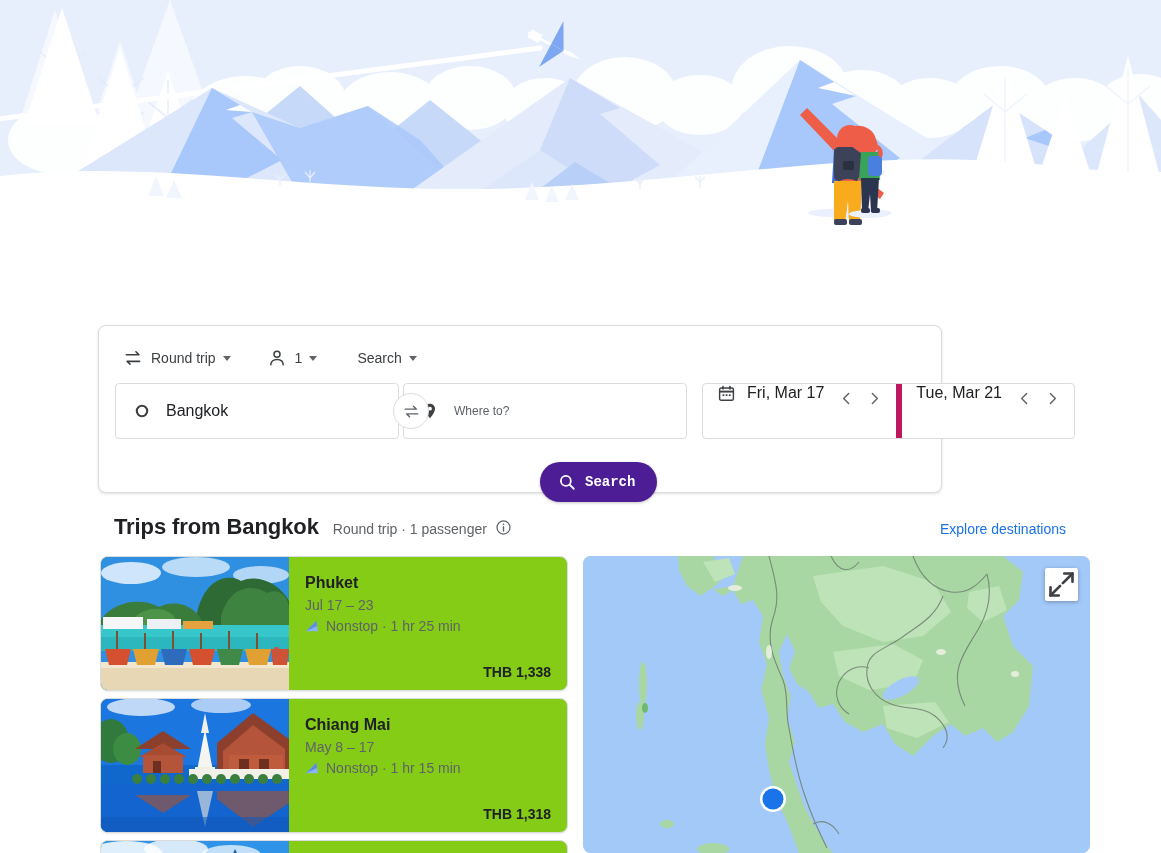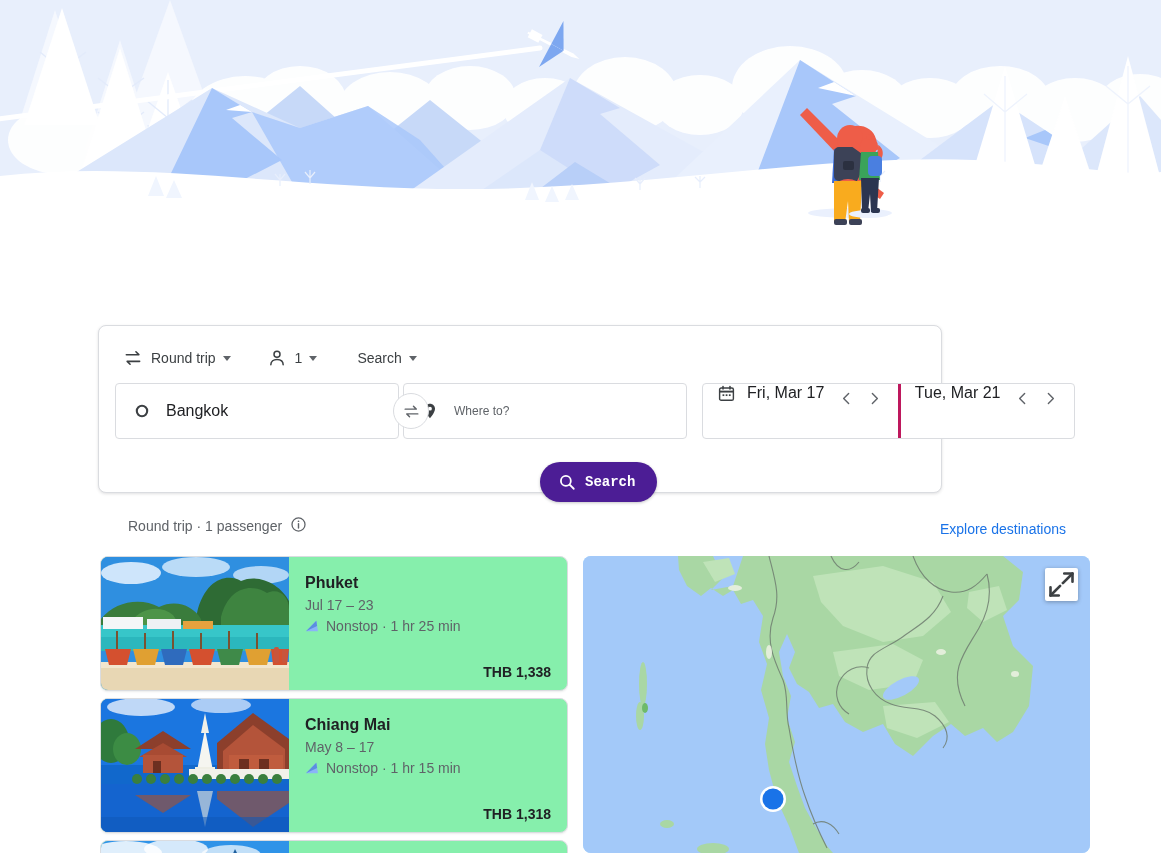--- a/index.html
+++ b/index.html
@@ -124,21 +124,21 @@
     display: flex;
     align-items: center;
     background: #fff;
   }
   .date-half {
     display: flex; align-items: flex-start;
     height: 100%;
     padding: 0 6px 0 14px;
     flex: 1 1 auto;
   }
-  .date-half.second { border-left: 3px solid #be185d; padding-left: 14px; }
+  .date-half.second { border-left: 6px solid #be185d; padding-left: 14px; }
   .date-half .calico { margin-right: 11px; display:flex; }
   .date-text { font-size: 16px; color: #202124; white-space: nowrap; }
   .navarrow {
     width: 28px; height: 28px;
     display: flex; align-items: center; justify-content: center;
     border-radius: 50%;
     cursor: pointer;
     color: #5f6368;
   }
   .nav-group { display: flex; margin-left: 8px; }
@@ -195,21 +195,21 @@
   
   .cards {
     position: absolute;
     left: 100px; top: 556px;
     width: 468px;
     height: 297px;
     overflow: hidden;
   }
   .trip-card {
     width: 468px; height: 135px;
-    background: #86efac;
+    background: #84cc16;
     border: 1px solid #dadce0;
     border-radius: 8px;
     display: flex;
     margin-bottom: 7px;
     overflow: hidden;
     cursor: pointer;
     box-shadow: 0 1px 2px rgba(60,64,67,.10);
   }
   .thumb { width: 188px; height: 133px; flex: 0 0 188px; position: relative; overflow: hidden; }
   .thumb svg { display:block; width: 188px; height: 133px; }
@@ -525,20 +525,21 @@
         <svg width="18" height="18" viewBox="0 0 24 24" fill="none" stroke="#ffffff" stroke-width="2.4" stroke-linecap="round">
             <circle cx="10.5" cy="10.5" r="6.6"></circle>
             <path d="M15.5 15.5L21 21"></path>
           </svg>
       </span>
       <span>Search</span>
     </button>
   </div>
 
   <div class="trips-head">
+    <span class="trips-title">Trips from Bangkok</span>
     <span class="trips-sub">Round trip · 1 passenger</span>
     <span class="info-ico">
       <svg width="17" height="17" viewBox="0 0 24 24" fill="none" stroke="#5f6368" stroke-width="1.8">
         <circle cx="12" cy="12" r="9.2"></circle>
         <path d="M12 11v6" stroke-linecap="round" stroke-width="2"></path>
         <circle cx="12" cy="7.4" r="1.2" fill="#5f6368" stroke="none"></circle>
       </svg>
     </span>
   </div>
 

